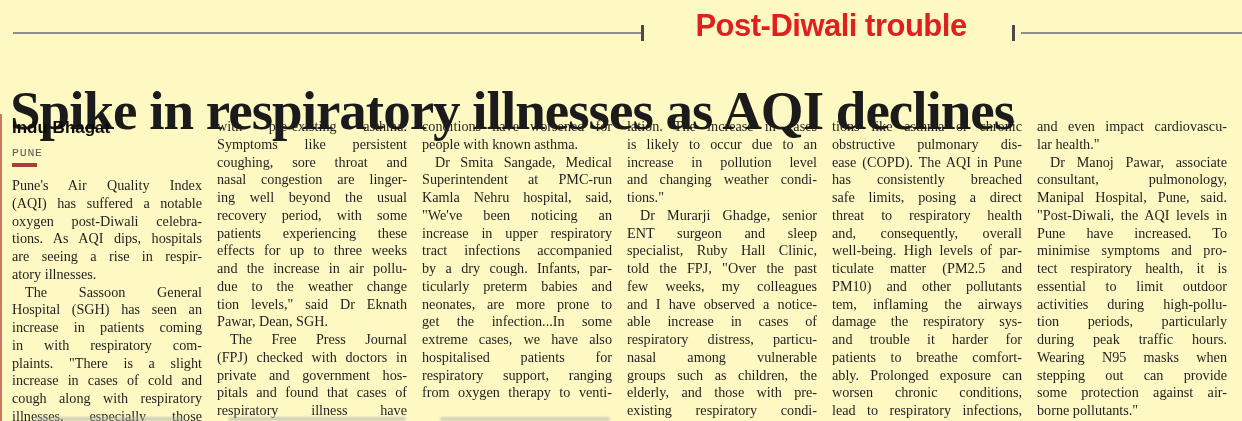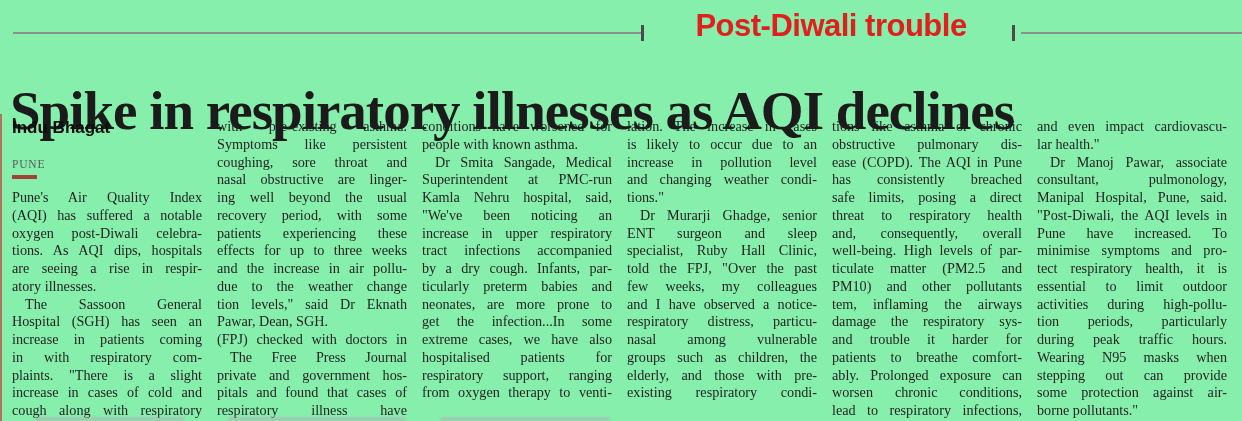--- a/index.html
+++ b/index.html
@@ -1,19 +1,19 @@
 <!DOCTYPE html>
 <html><head>
 <meta charset="utf-8">
 <style>
   html,body{margin:0;padding:0;background:#ffffff;}
   .page{
     position:relative;
     width:1242px;height:421px;
-    background:#86efac;
+    background:#fef9c3;
     overflow:hidden;
     font-family:"Liberation Serif",serif;
   }
   
   .rule{position:absolute;top:32px;height:2px;background:#8e8e8e;}
   .rule-left{left:13px;width:628px;}
   .rule-right{left:1021px;right:0;}
   .tick{position:absolute;top:25px;width:3px;height:16px;background:#4a4a4a;}
   .tick-left{left:641px;}
   .tick-right{left:1012px;}
@@ -36,23 +36,23 @@
   .columns{
     position:absolute;top:118px;left:12px;right:12px;bottom:0;
     display:flex;gap:15px;
   }
   .col{flex:0 0 190px;width:190px;overflow:visible;}
   .byline{
     font-family:"Liberation Sans",sans-serif;
     font-weight:700;font-size:17px;line-height:20px;color:#0d0d0d;
   }
   .location{
-    font-family:Liberation Serif, serif;
+    font-family:Liberation Mono, monospace;
     font-size:11.5px;line-height:13px;color:#5a5a5a;
-    letter-spacing:0.8px;margin-top:20px;
+    letter-spacing:0.8px;margin-top:8px;
   }
   .location-rule{width:25px;height:4px;background:#a5403a;margin-top:4px;margin-bottom:10px;}
   .line{
     font-size:14.2px;line-height:17.76px;color:#1f1f1f;
     text-align:justify;text-align-last:justify;
     white-space:nowrap;
   }
   .line.end{text-align-last:left;}
   .line.ind{text-indent:13px;}
   
@@ -103,31 +103,31 @@
           <div class="line">increase in cases of cold and</div>
           <div class="line">cough along with respiratory</div>
           <div class="line">illnesses, especially those</div>
         </div>
     </div>
     <div class="col">
       <div class="lines">
           <div class="line">with pre-existing asthma.</div>
           <div class="line">Symptoms like persistent</div>
           <div class="line">coughing, sore throat and</div>
-          <div class="line">nasal obstructive are linger-</div>
+          <div class="line">nasal congestion are linger-</div>
           <div class="line">ing well beyond the usual</div>
           <div class="line">recovery period, with some</div>
           <div class="line">patients experiencing these</div>
           <div class="line">effects for up to three weeks</div>
           <div class="line">and the increase in air pollu-</div>
           <div class="line">due to the weather change</div>
           <div class="line">tion levels," said Dr Eknath</div>
           <div class="line end">Pawar, Dean, SGH.</div>
+          <div class="line ind">The Free Press Journal</div>
           <div class="line">(FPJ) checked with doctors in</div>
-          <div class="line ind">The Free Press Journal</div>
           <div class="line">private and government hos-</div>
           <div class="line">pitals and found that cases of</div>
           <div class="line">respiratory illness have</div>
         </div>
     </div>
     <div class="col">
       <div class="lines">
           <div class="line">conditions have worsened for</div>
           <div class="line end">people with known asthma.</div>
           <div class="line ind">Dr Smita Sangade, Medical</div>
@@ -152,20 +152,21 @@
           <div class="line">is likely to occur due to an</div>
           <div class="line">increase in pollution level</div>
           <div class="line">and changing weather condi-</div>
           <div class="line end">tions."</div>
           <div class="line ind">Dr Murarji Ghadge, senior</div>
           <div class="line">ENT surgeon and sleep</div>
           <div class="line">specialist, Ruby Hall Clinic,</div>
           <div class="line">told the FPJ, "Over the past</div>
           <div class="line">few weeks, my colleagues</div>
           <div class="line">and I have observed a notice-</div>
+          <div class="line">able increase in cases of</div>
           <div class="line">respiratory distress, particu-</div>
           <div class="line">nasal among vulnerable</div>
           <div class="line">groups such as children, the</div>
           <div class="line">elderly, and those with pre-</div>
           <div class="line">existing respiratory condi-</div>
         </div>
     </div>
     <div class="col">
       <div class="lines">
           <div class="line">tions like asthma or chronic</div>

